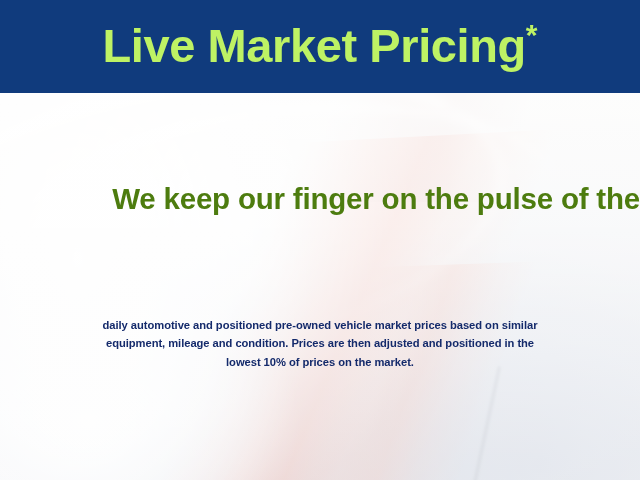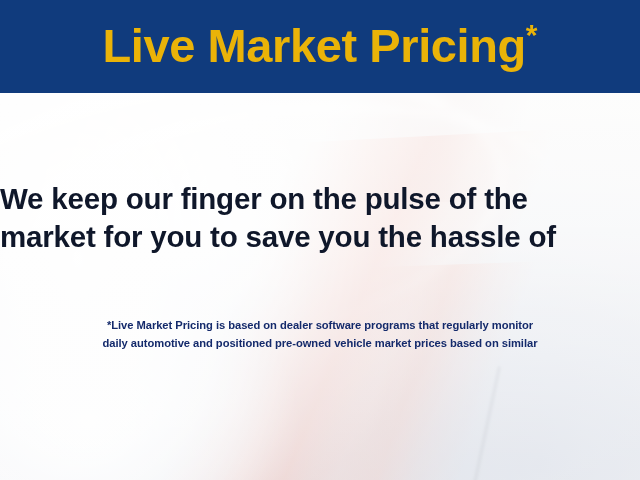--- a/index.html
+++ b/index.html
@@ -166,42 +166,42 @@
     width: 100%;
     height: 93px;
     background: #103b7d;
     display: flex;
     align-items: center;
     justify-content: center;
     box-sizing: border-box;
     padding-bottom: 4px;
   }
   .banner-title {
-    color: #eab308;
+    color: #bef264;
     font-size: 47px;
     font-weight: bold;
     letter-spacing: -0.4px;
     line-height: 1;
     white-space: nowrap;
   }
   .banner-title .star {
     font-size: 30px;
     vertical-align: 17px;
     font-weight: bold;
     letter-spacing: 0;
   }
 
   
   .headline {
     position: absolute;
     left: 0;
     top: 180px;
     width: 100%;
-    text-align: left;
-    color: #0f172a;
+    text-align: right;
+    color: #4d7c0f;
     font-size: 29.5px;
     font-weight: bold;
     line-height: 38px;
     letter-spacing: -0.2px;
   }
   .headline .hl {
     display: block;
     white-space: nowrap;
   }
 
@@ -245,21 +245,21 @@
   </div>
 
   <div class="banner">
     <div class="banner-title">
       <span>Live Market Pricing</span><span class="star">*</span>
     </div>
   </div>
 
   <div class="headline">
     <span class="hl">We keep our finger on the pulse of the</span>
-    <span class="hl">market for you to save you the hassle of</span>
   </div>
 
   <div class="fineprint">
-    <span class="fp">*Live Market Pricing is based on dealer software programs that regularly monitor</span>
     <span class="fp">daily automotive and positioned pre-owned vehicle market prices based on similar</span>
+    <span class="fp">equipment, mileage and condition. Prices are then adjusted and positioned in the</span>
+    <span class="fp">lowest 10% of prices on the market.</span>
   </div>
 
 </div>
 
 </body></html>

